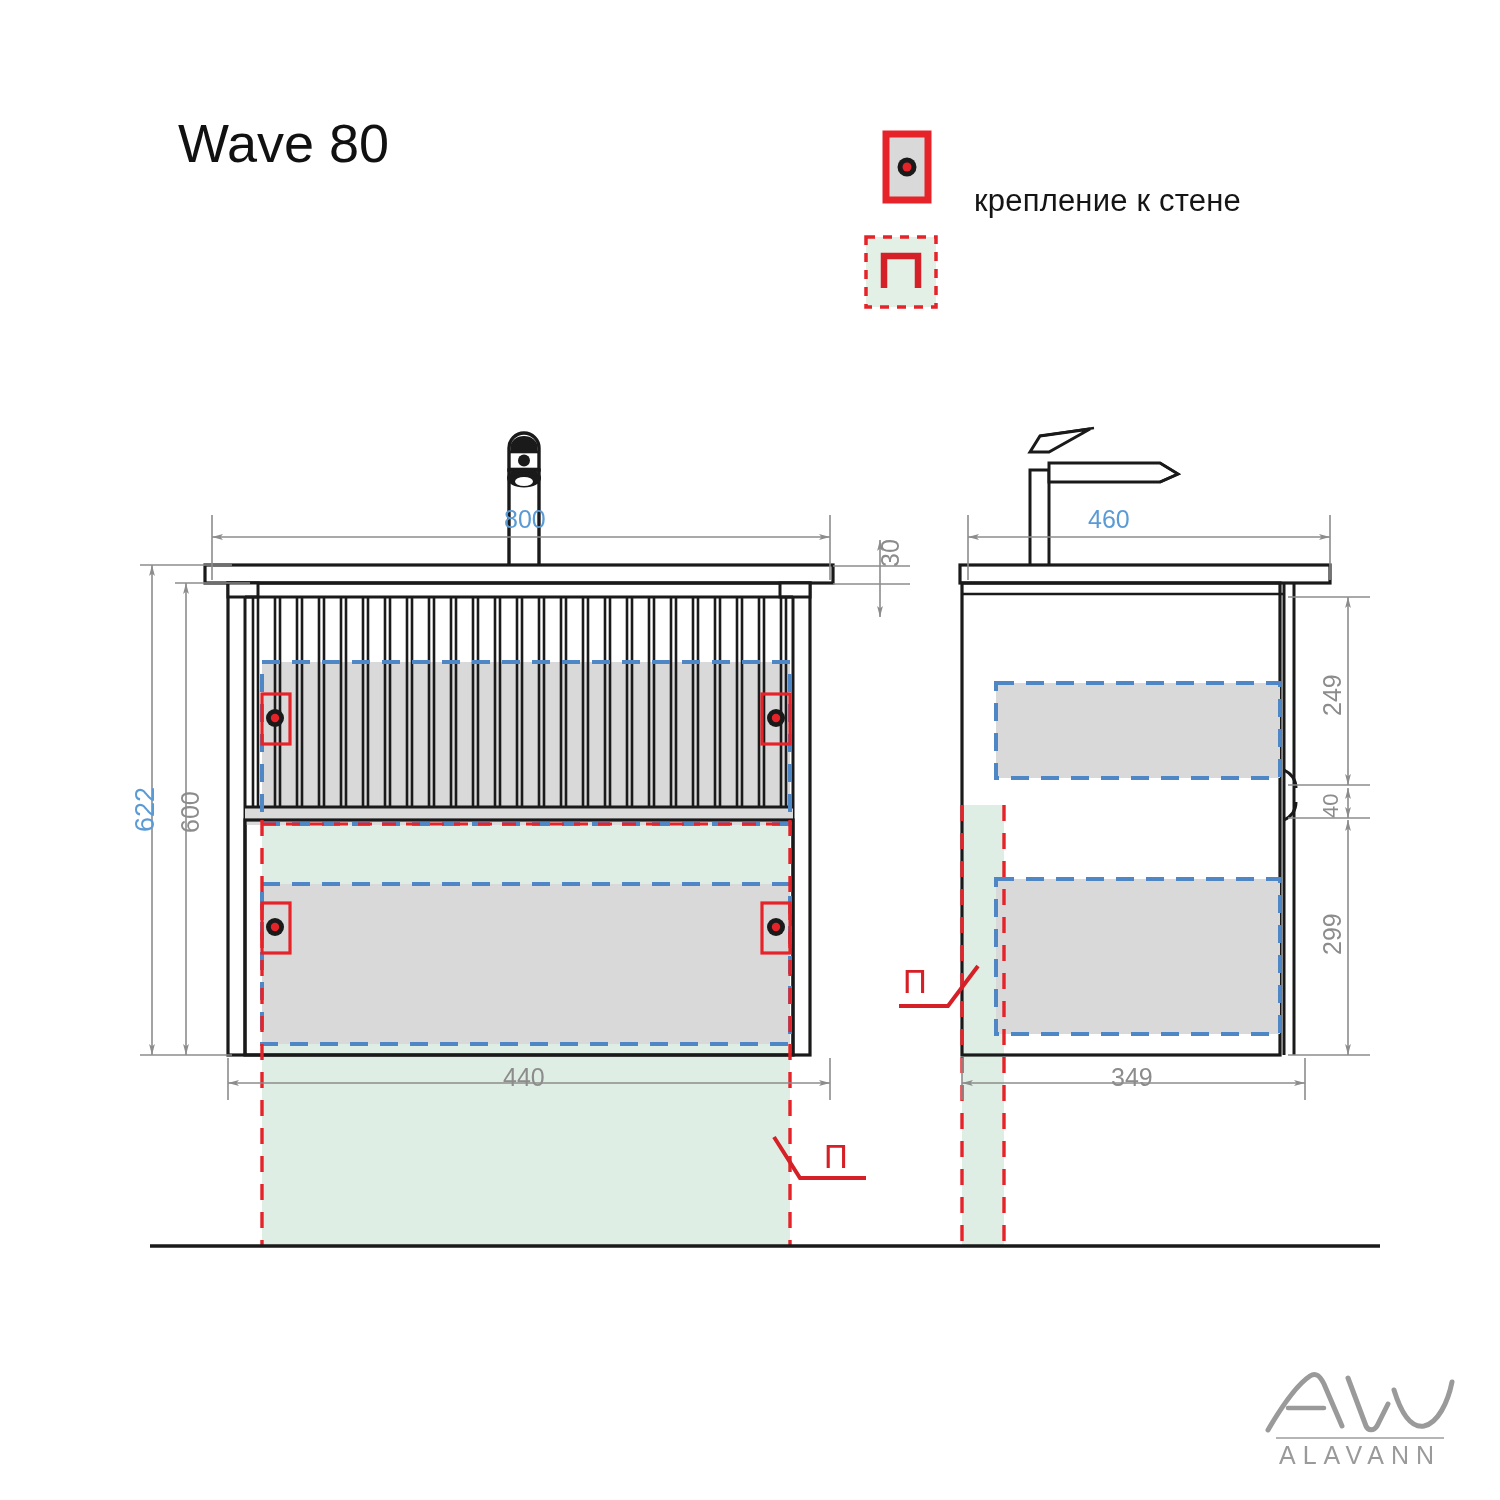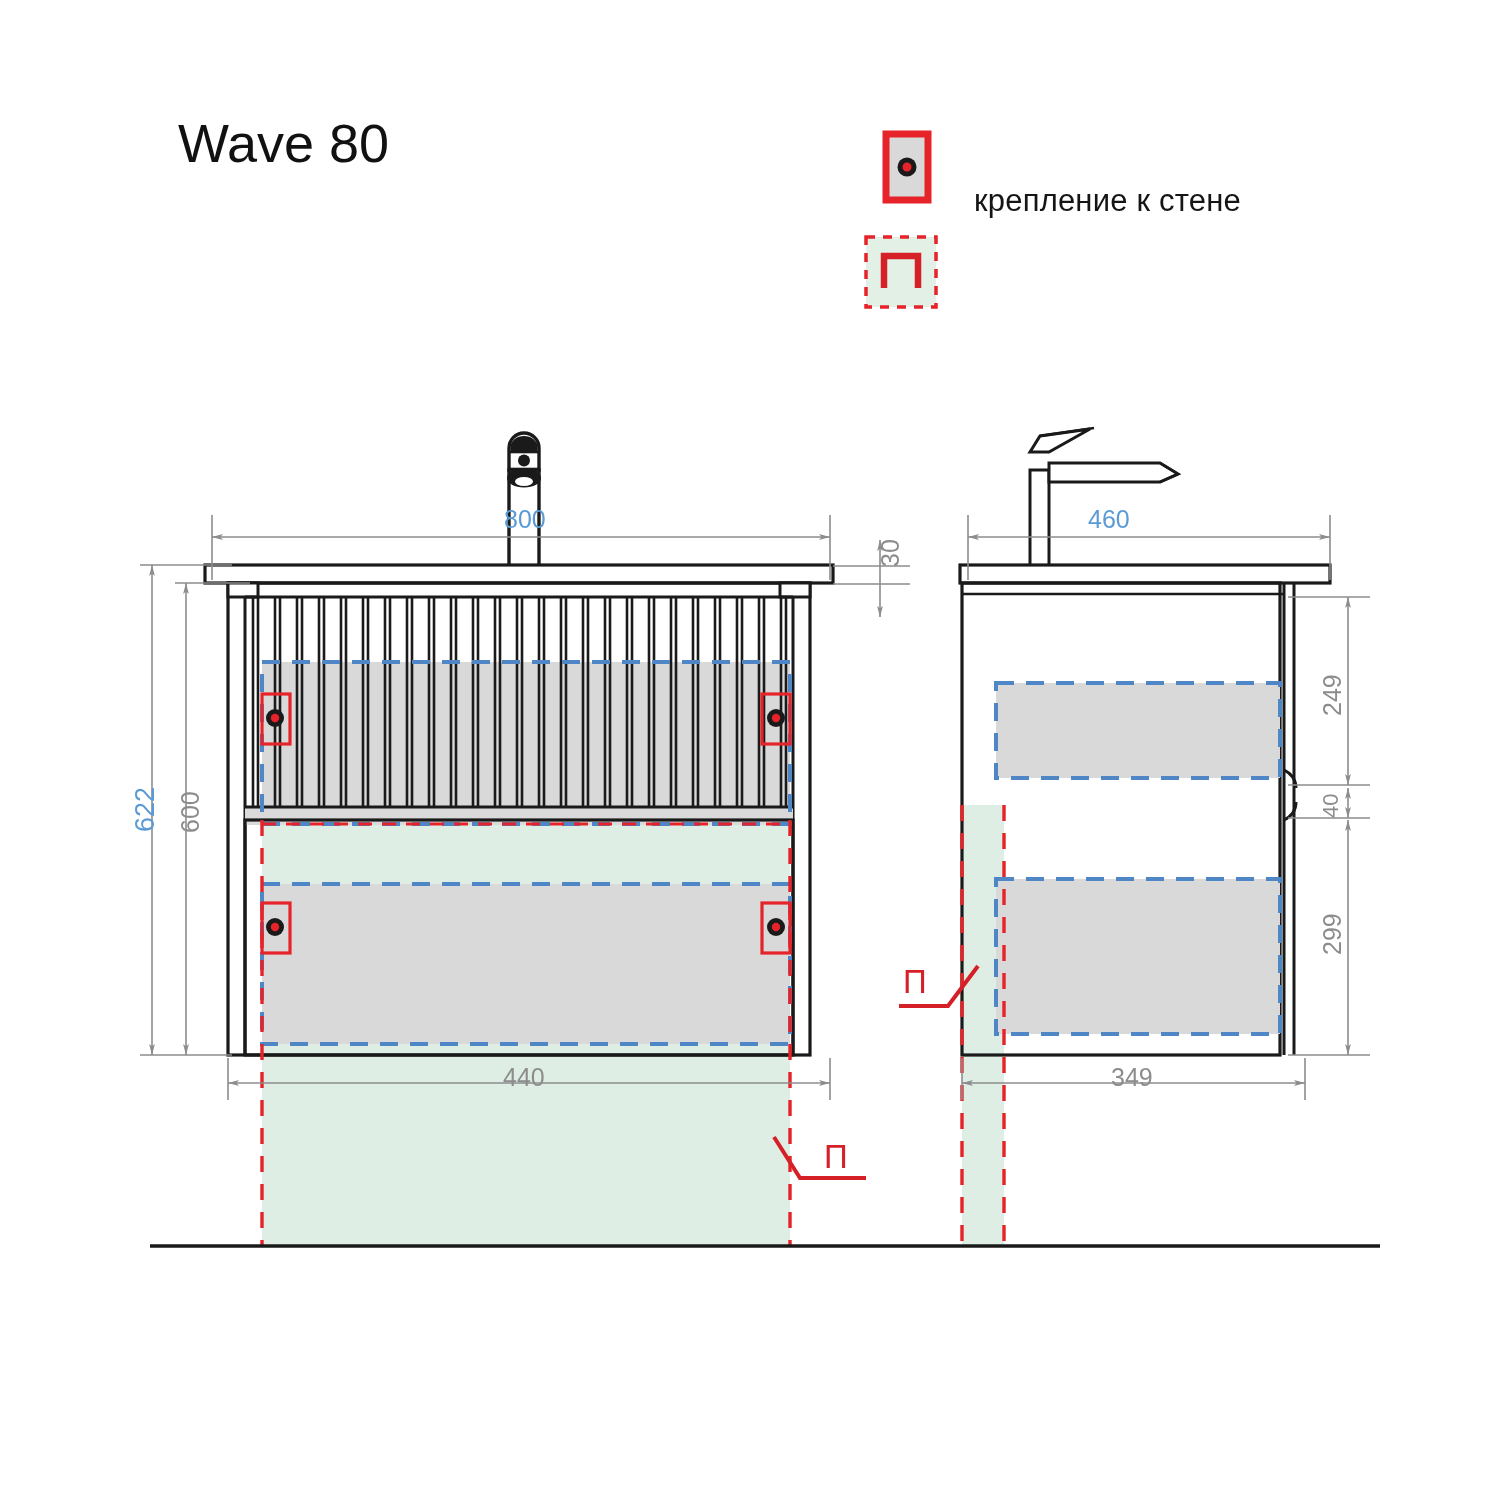--- a/index.html
+++ b/index.html
@@ -360,14 +360,28 @@
   <div class="dim vert" style="left:1318px; top:818px; font-size:22px;">40</div>
 
   <div class="dim vert" style="left:1318px; top:955px;">299</div>
 
   <div class="dim" style="left:1111px; top:1063px;">349</div>
 
   <div class="pmark" style="left:824px; top:1138px;">П</div>
 
   <div class="pmark" style="left:903px; top:963px;">П</div>
 
+  <div class="logo-wrap">
+    <svg width="196" height="72" viewBox="0 0 196 72">
+
+      <path d="M6,62 C20,38 36,16 48,8 C54,4 58,8 62,16 L80,58" fill="none" stroke="#9a9a9a" stroke-width="5" stroke-linecap="round"></path>
+      <path d="M26,40 L62,40" fill="none" stroke="#9a9a9a" stroke-width="4.5" stroke-linecap="round"></path>
+
+      <path d="M86,10 L104,58 C106,63 112,63 115,58 L126,36" fill="none" stroke="#9a9a9a" stroke-width="5" stroke-linecap="round"></path>
+
+      <path d="M132,22 C140,48 150,60 162,58 C176,55 186,34 190,14" fill="none" stroke="#9a9a9a" stroke-width="5" stroke-linecap="round"></path>
+
+      <line x1="14" y1="70" x2="182" y2="70" stroke="#b5b5b5" stroke-width="2"></line>
+    </svg>
+    <div class="logo-sub">ALAVANN</div>
+  </div>
 
 </div>
 
 </body></html>

